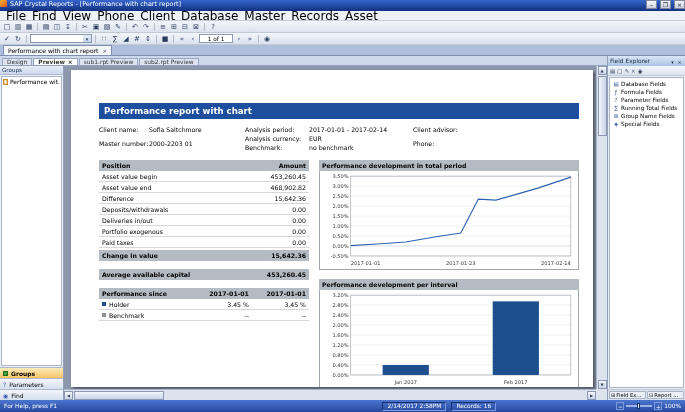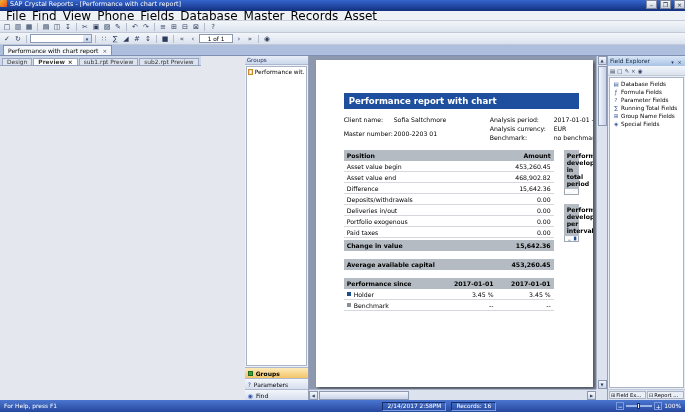--- a/index.html
+++ b/index.html
@@ -27,21 +27,21 @@
   .tcombo .arrow { width:8px; height:100%; background:linear-gradient(#e8eef8,#c4d2ea); font-size:5px; line-height:8px; text-align:center; color:#2c3d5c; }
   .page-ind { height:9px; min-width:34px; background:#fff; border:1px solid #8c99b0; font-size:5.8px; display:flex; align-items:center; justify-content:center; padding:0 3px; }
 
   
   .doctabs { height:11px; flex:0 0 auto; background:#aebfdd; display:flex; align-items:flex-end; padding:1px 3px 0; border-bottom:1px solid #7f90b4; }
   .doctab { background:#f3f6fa; border:1px solid #7f90b4; border-bottom:none; padding:1px 4px; font-size:6px; display:flex; align-items:center; gap:4px; }
   .doctab .x { font-size:5.5px; color:#445; }
 
   
   .main-wrap { flex:1; display:flex; min-height:0; }
-  .left-col { flex:1; display:flex; flex-direction:row; min-width:0;gap:44px; }
+  .left-col { flex:1; display:flex; flex-direction:column; min-width:0; }
 
   .viewtabs { height:10px; flex:0 0 auto; background:#cdd8eb; display:flex; align-items:flex-end; gap:1px; padding:1px 2px 0; border-bottom:1px solid #93a3c0; }
   .viewtab { background:#dde4ef; border:1px solid #99a7c2; border-bottom:none; padding:0 4px; font-size:5.9px; color:#333; display:flex; gap:3px; align-items:center; }
   .viewtab.active { background:#fff; font-weight:bold; }
 
   .inner { flex:1; display:flex; min-height:0; }
 
   .group-panel { width:64px; flex:0 0 auto; background:#eef1f6; border-right:1px solid #93a0b8; display:flex; flex-direction:column; }
   .gp-header { height:9px; flex:0 0 auto; background:linear-gradient(#e8eef8,#cbd7eb); border-bottom:1px solid #aeb9cf; font-size:5.6px; color:#23355a; display:flex; align-items:center; padding:0 2px; }
   .gp-tree { flex:1; background:#fff; margin:1px; border:1px solid #aab4c8; padding:2px 1px; font-size:5.9px; overflow:hidden; }
@@ -130,21 +130,21 @@
     <span class="winbtn">–</span>
     <span class="winbtn">❐</span>
     <span class="winbtn">×</span>
   </div>
 
   <div class="menubar">
     <span class="menu-item">File</span>
     <span class="menu-item">Find</span>
     <span class="menu-item">View</span>
     <span class="menu-item">Phone</span>
-    <span class="menu-item">Fields</span>
+    <span class="menu-item">Client</span>
     <span class="menu-item">Database</span>
     <span class="menu-item">Master</span>
     <span class="menu-item">Records</span>
     <span class="menu-item">Asset</span>
   </div>
 
   <div class="toolbar tb1">
     <span class="tbtn">□</span>
     <span class="tbtn">▥</span>
     <span class="tbtn">▦</span>

